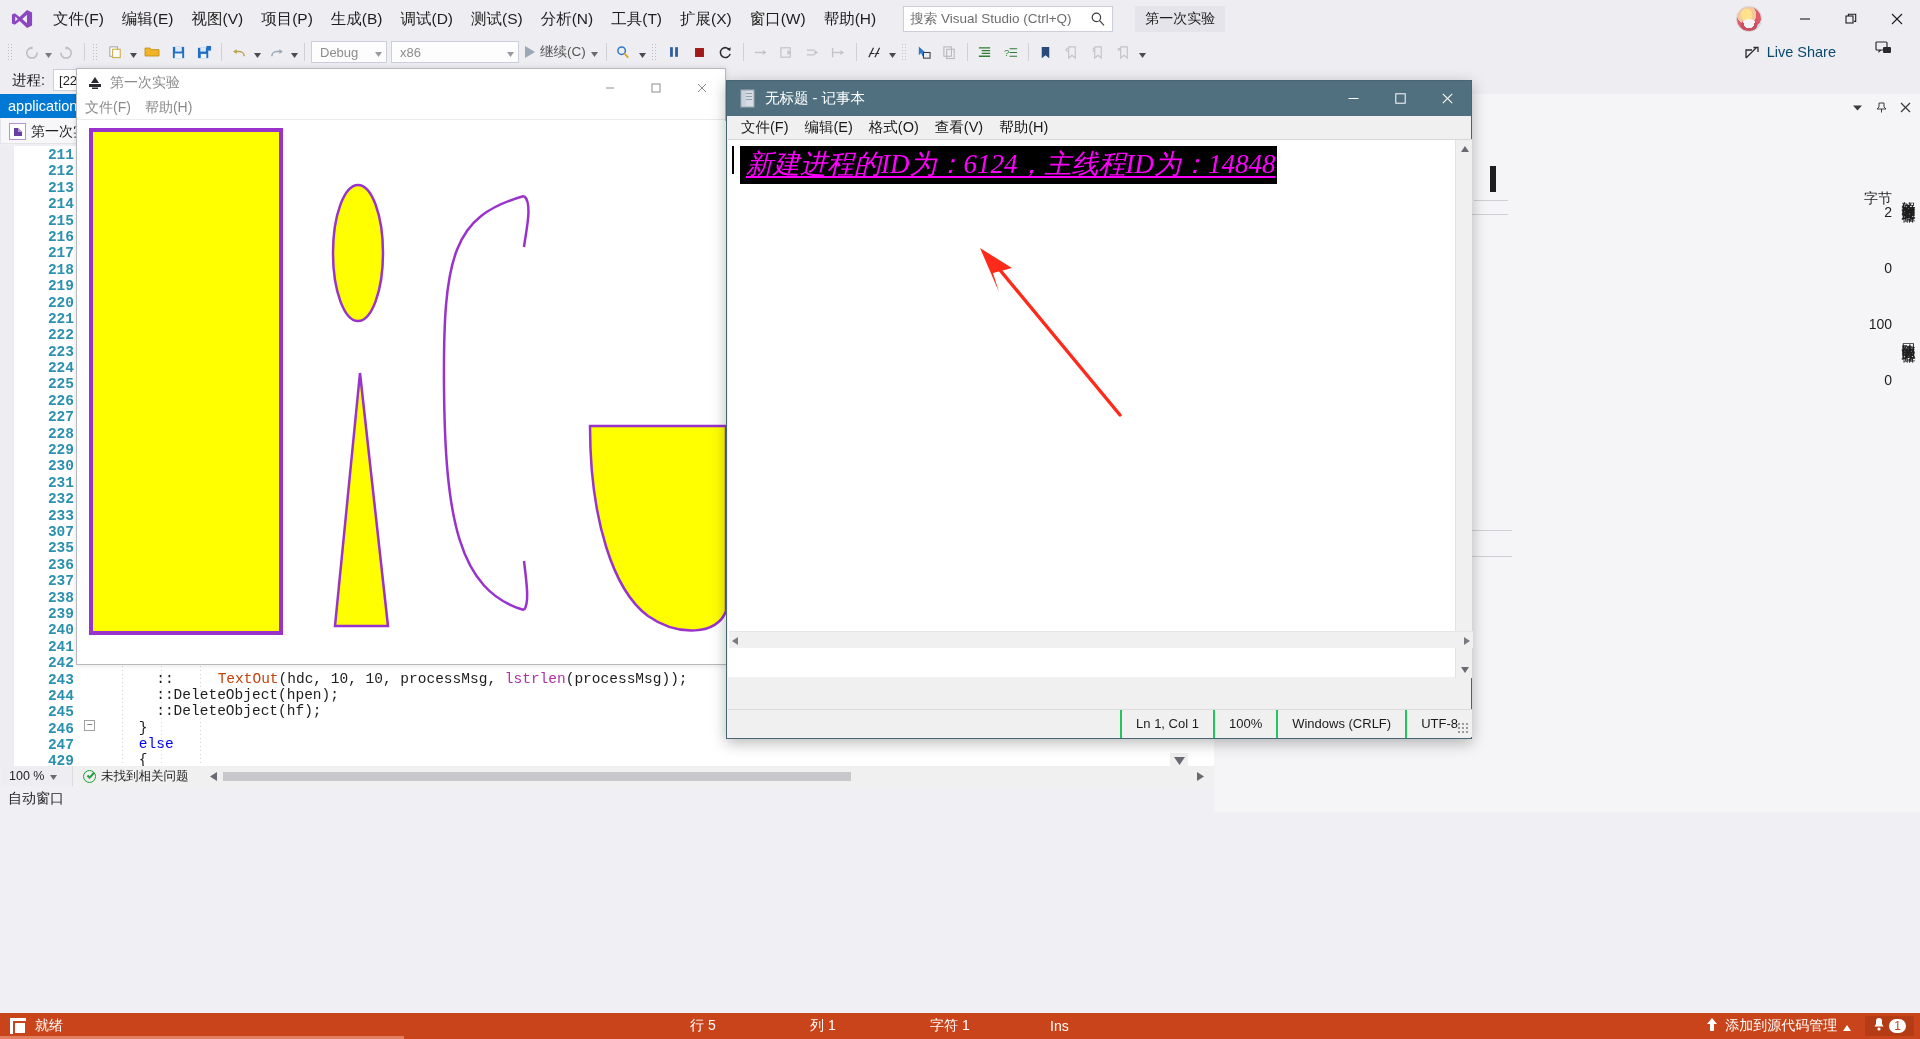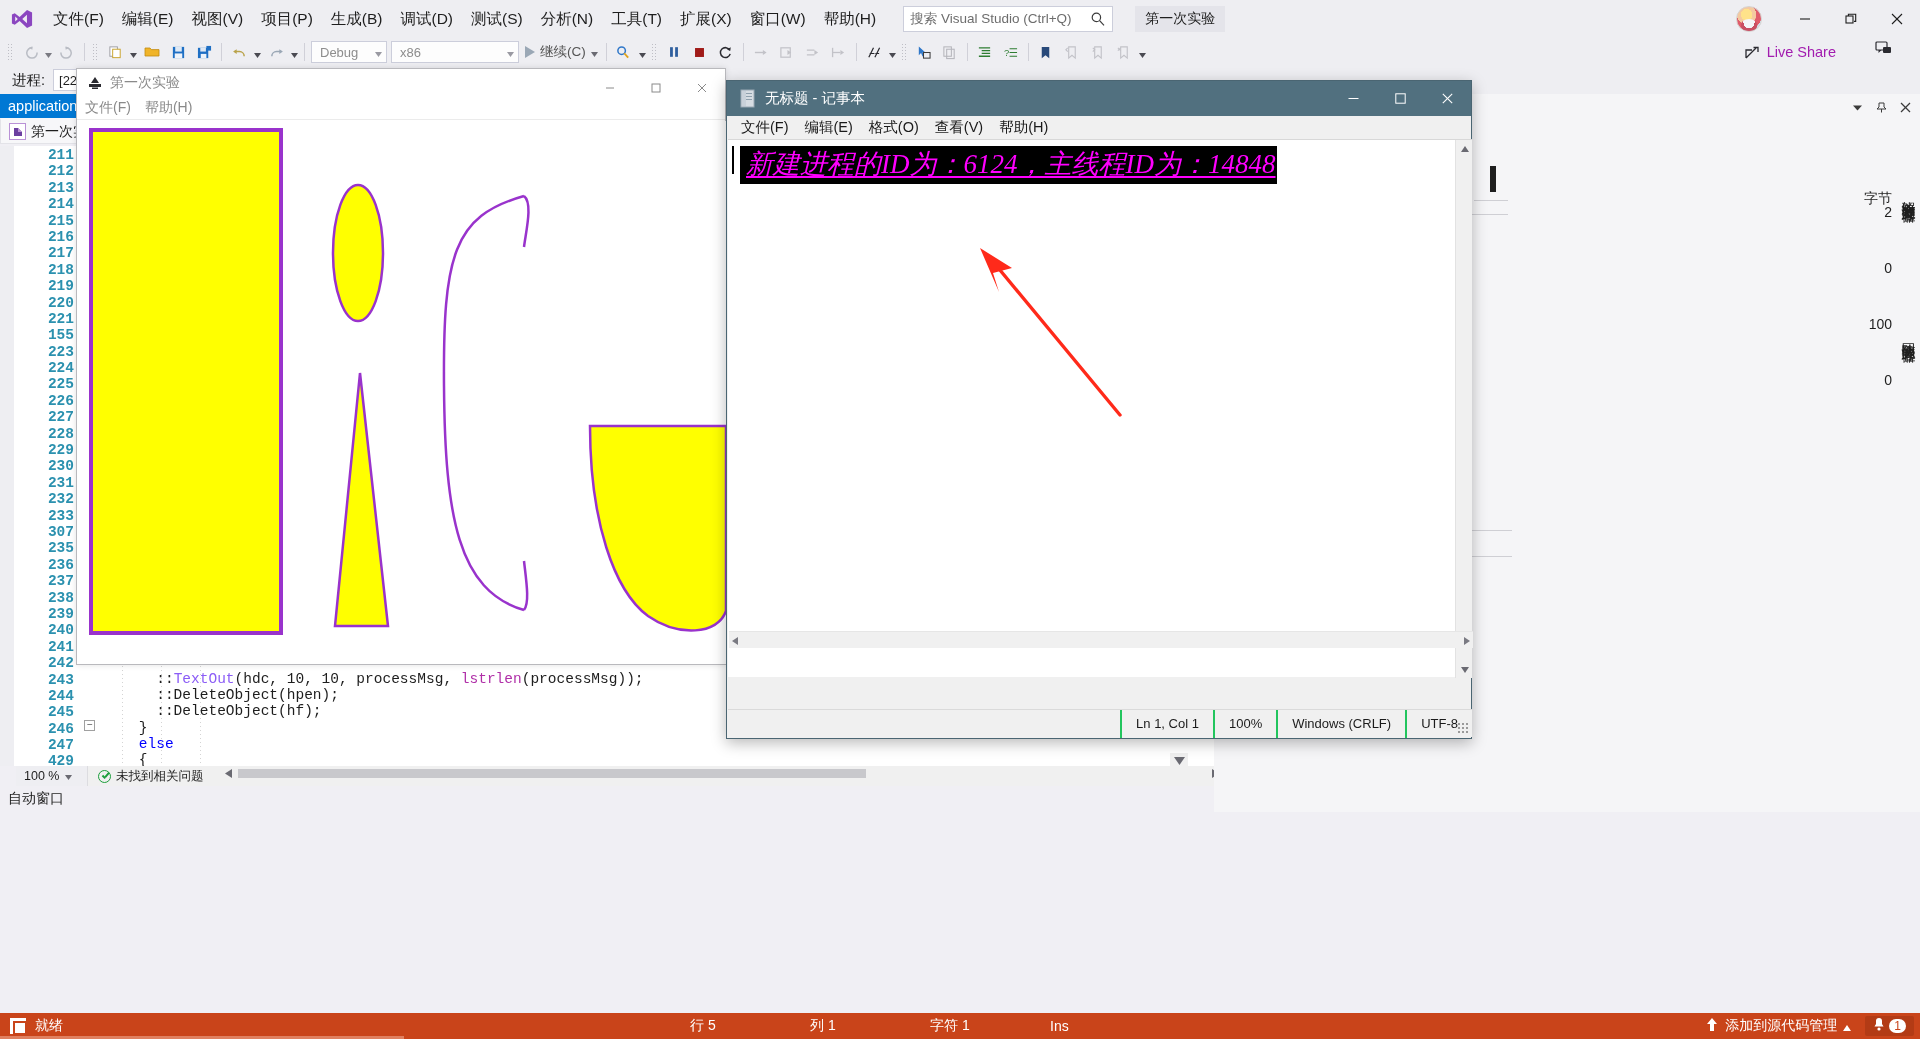--- a/index.html
+++ b/index.html
@@ -59,21 +59,21 @@
   .tb-combo {
     height:22px; border:1px solid #cccedb; background:#fdfdfd; font-size:13px; color:#8d8d8d;
     display:flex; align-items:center; padding:0 4px 0 8px; margin:0 2px;
   }
   .tb-combo .cv { flex:1; white-space:nowrap; overflow:hidden; }
   .tb-combo .ar { margin-left:6px; }
   .tb-run { display:flex; align-items:center; font-size:13.5px; color:#555; padding:0 4px; }
   .tb-run .tri { width:0;height:0;border-left:10px solid #9aa7b5;border-top:6px solid transparent;border-bottom:6px solid transparent; margin-right:5px;}
   .liveshare {
     position:absolute; right:84px; top:38px; height:28px; display:flex; align-items:center;
-    font-size:14.5px; color:#a21caf;
+    font-size:14.5px; color:#0c4a6e;
   }
   .liveshare svg { width:17px; height:17px; margin-right:6px; }
   .fb-icon { position:absolute; right:28px; top:40px; }
 
   
   .proc-row {
     position:absolute; left:0; top:66px; width:1920px; height:28px;
     background:#eeeef2; display:flex; align-items:center; padding-left:12px;
   }
   .proc-label { font-size:14.5px; color:#1e1e1e; margin-right:8px; }
@@ -119,33 +119,33 @@
     position:absolute; top:0; width:1px; height:620px;
     background:repeating-linear-gradient(to bottom,#d4d4d4 0 1px,transparent 1px 4px);
   }
   .codelines {
     position:absolute; left:104px; top:0; right:0; height:620px;
     font-family:"Liberation Mono", monospace; font-size:14.5px; line-height:16.4px;
     color:#1e1e1e; white-space:pre;
   }
   .codelines div { height:16.4px; }
   .kw { color:#0000ff; }
-  .fn { color:#8b5cf6; }
+  .fn { color:#c2410c;margin-left:44px; }
   .fn2 { color:#b02fa8; }
 
   .fold-box {
     position:absolute; width:11px; height:11px; border:1px solid #a0a0a0; background:#fff;
     display:flex; align-items:center; justify-content:center; font-size:10px; color:#555;
     font-family:"Liberation Mono", monospace; line-height:9px;
   }
 
   
   .editor-bottom {
-    position:absolute; left:16px; top:766px; width:1214px; height:20px; background:#f0f0f0;
-    display:flex; 
+    position:absolute; left:1px; top:766px; width:1214px; height:20px; background:#f0f0f0;
+    display:flex; align-items:center;
   }
   .zoombox {
     width:72px; height:20px; background:#eeeef2; font-size:12.5px; color:#1e1e1e;
     display:flex; align-items:center; padding-left:8px; border-right:1px solid #dcdce0;
   }
   .zoombox .ar { margin-left:6px; }
   .issuebox { display:flex; align-items:center; font-size:12.5px; color:#1e1e1e; padding:0 10px; }
   .issuebox .ok { width:13px; height:13px; border-radius:50%; border:1.5px solid #1a9e3a; margin-right:5px; position:relative;}
   .issuebox .ok::after{content:"";position:absolute;left:2.5px;top:5px;width:4px;height:1.6px;background:#1a9e3a;transform:rotate(45deg);}
   .issuebox .ok::before{content:"";position:absolute;left:4.5px;top:3.5px;width:6px;height:1.6px;background:#1a9e3a;transform:rotate(-50deg);}
@@ -592,21 +592,21 @@
         <div>212</div>
         <div>213</div>
         <div>214</div>
         <div>215</div>
         <div>216</div>
         <div>217</div>
         <div>218</div>
         <div>219</div>
         <div>220</div>
         <div>221</div>
-        <div>155</div>
+        <div>222</div>
         <div>223</div>
         <div>224</div>
         <div>225</div>
         <div>226</div>
         <div>227</div>
         <div>228</div>
         <div>229</div>
         <div>230</div>
         <div>231</div>
         <div>232</div>

